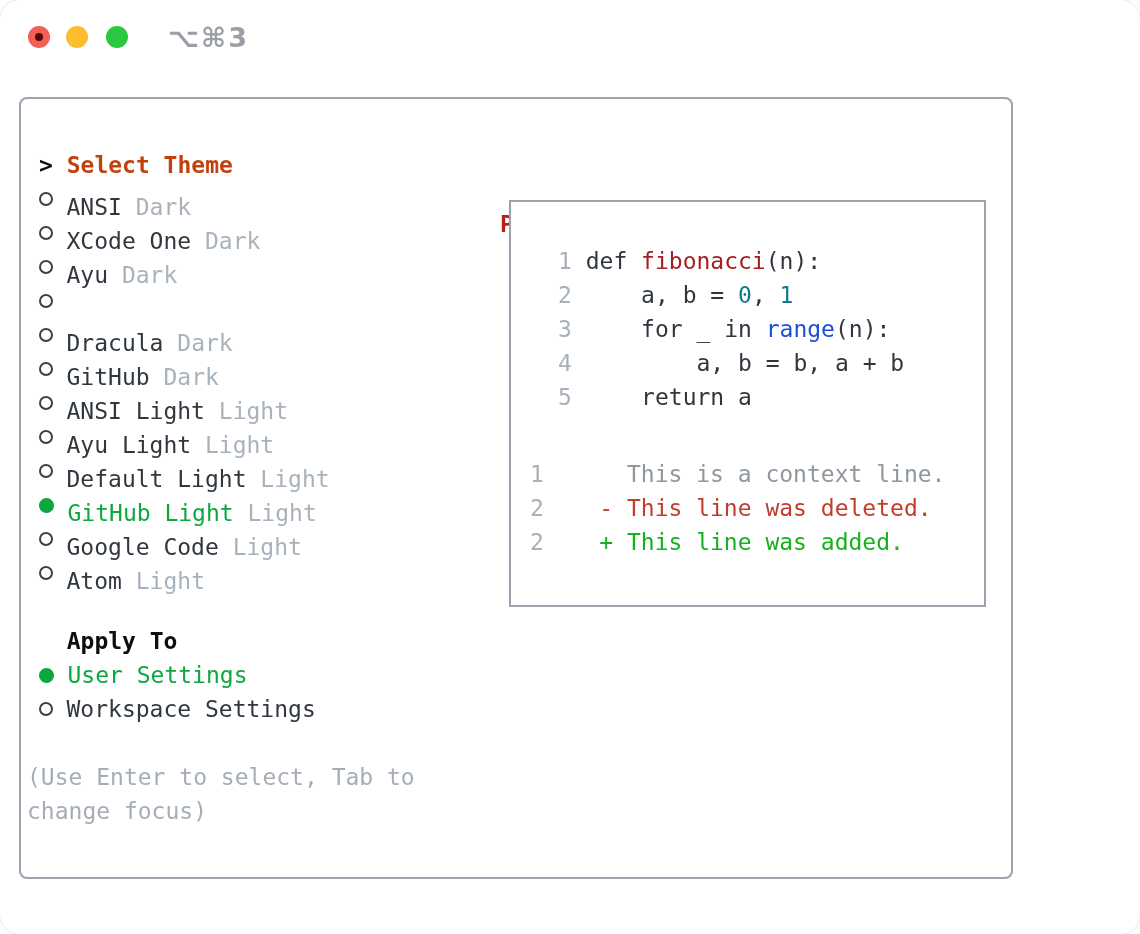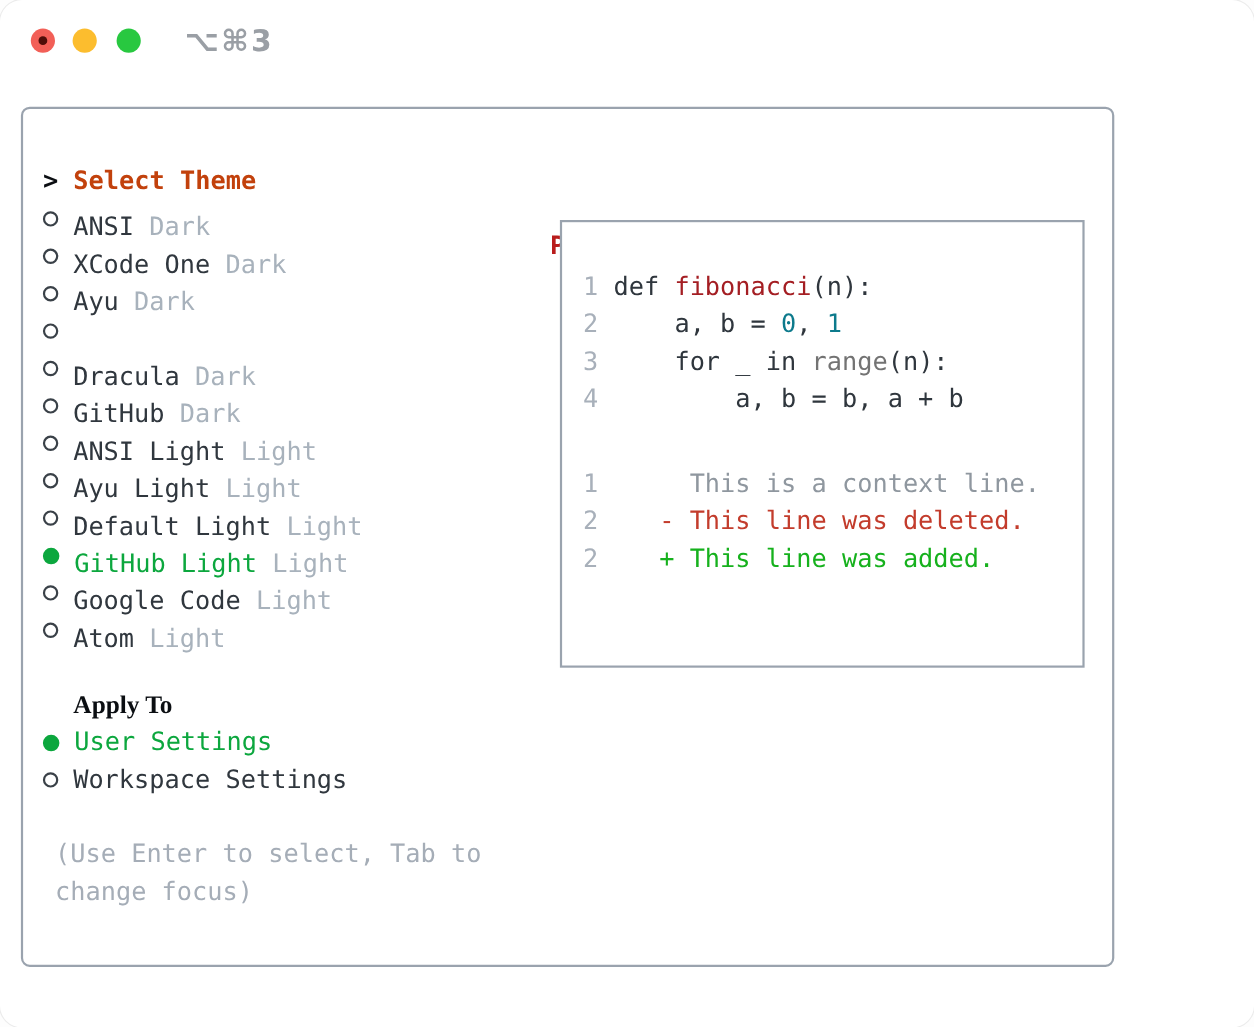--- a/index.html
+++ b/index.html
@@ -40,45 +40,45 @@
   .prompt { display:inline-block; width:27.7px; }
   .h-title { font-weight:700; color:#c2410c; }
   .radio { flex:0 0 auto; width:14px; height:14px; border-radius:50%;
            border:2.5px solid #3a4148; margin-right:13.5px; }
   .radio.sel { background:#0ca73e; border-color:#0ca73e; width:15px; height:15px; }
   .rowtext { white-space:pre;margin-top:16px; }
   .tname { color:#30373e; }
   .tname.selgreen { color:#0ca73e; }
   .tvariant { color:#a8b2bc; }
   .section-gap { height:34px; }
-  .apply-title { padding-left:27.7px; font-weight:700; color:#0b0e12;font-family:Liberation Serif, serif; }
+  .apply-title { padding-left:27.7px; font-weight:700; color:#0b0e12; }
 
   .hint {
-    position:absolute; left:50px; top:760px; width:420px;
+    position:absolute; left:27px; top:760px; width:420px;
     font-size:23px; line-height:34px; color:#a5adb7;
   }
 
   
   .preview-title {
     position:absolute; left:500px; top:164px; height:34px; line-height:34px;
     font-size:23px; font-weight:700; color:#b91c1c;margin-top:43px;
   }
   .preview-box {
     position:absolute; left:509px; top:200px; width:477px; height:407px;
     border:2px solid #9aa3ae; background:#ffffff;
   }
-  .code-block { margin-top:42px; }
+  .code-block { margin-top:42px;padding-left:28px; }
   .pline { height:34px; line-height:34px; padding-left:19px;
            white-space:pre; font-size:23px; }
   .diff-spacer { height:43px; }
   .sg-lnum    { color:#a8b0ba; }
   .sg-plain   { color:#2f363d; }
   .sg-func    { color:#a41e23; }
   .sg-num     { color:#0d7a8c; }
-  .sg-builtin { color:#737373;text-align:right; }
+  .sg-builtin { color:#1d4ed8;text-align:right; }
   .sg-ctx     { color:#8f979f;margin-top:14px; }
   .sg-del     { color:#c33c2c; }
   .sg-add     { color:#16b11d; }
 </style>
 </head>
 <body>
 
 <div class="window">
 
   <div class="titlebar">
@@ -120,20 +120,21 @@
 
   <div class="hint">(Use Enter to select, Tab to change focus)</div>
 
   <div class="preview-title">Preview</div>
   <div class="preview-box">
     <div class="code-block" id="code-block">
         <div class="pline"><span class="sg-lnum">1 </span><span class="sg-plain">def </span><span class="sg-func">fibonacci</span><span class="sg-plain">(n):</span></div>
         <div class="pline"><span class="sg-lnum">2 </span><span class="sg-plain">    a, b = </span><span class="sg-num">0</span><span class="sg-plain">, </span><span class="sg-num">1</span></div>
         <div class="pline"><span class="sg-lnum">3 </span><span class="sg-plain">    for _ in </span><span class="sg-builtin">range</span><span class="sg-plain">(n):</span></div>
         <div class="pline"><span class="sg-lnum">4 </span><span class="sg-plain">        a, b = b, a + b</span></div>
+        <div class="pline"><span class="sg-lnum">5 </span><span class="sg-plain">    return a</span></div>
       </div>
     <div class="diff-spacer"></div>
     <div id="diff-block">
         <div class="pline"><span class="sg-lnum">1</span><span class="sg-ctx">      This is a context line.</span></div>
         <div class="pline"><span class="sg-lnum">2</span><span class="sg-del">    - This line was deleted.</span></div>
         <div class="pline"><span class="sg-lnum">2</span><span class="sg-add">    + This line was added.</span></div>
       </div>
   </div>
 
 </div>

